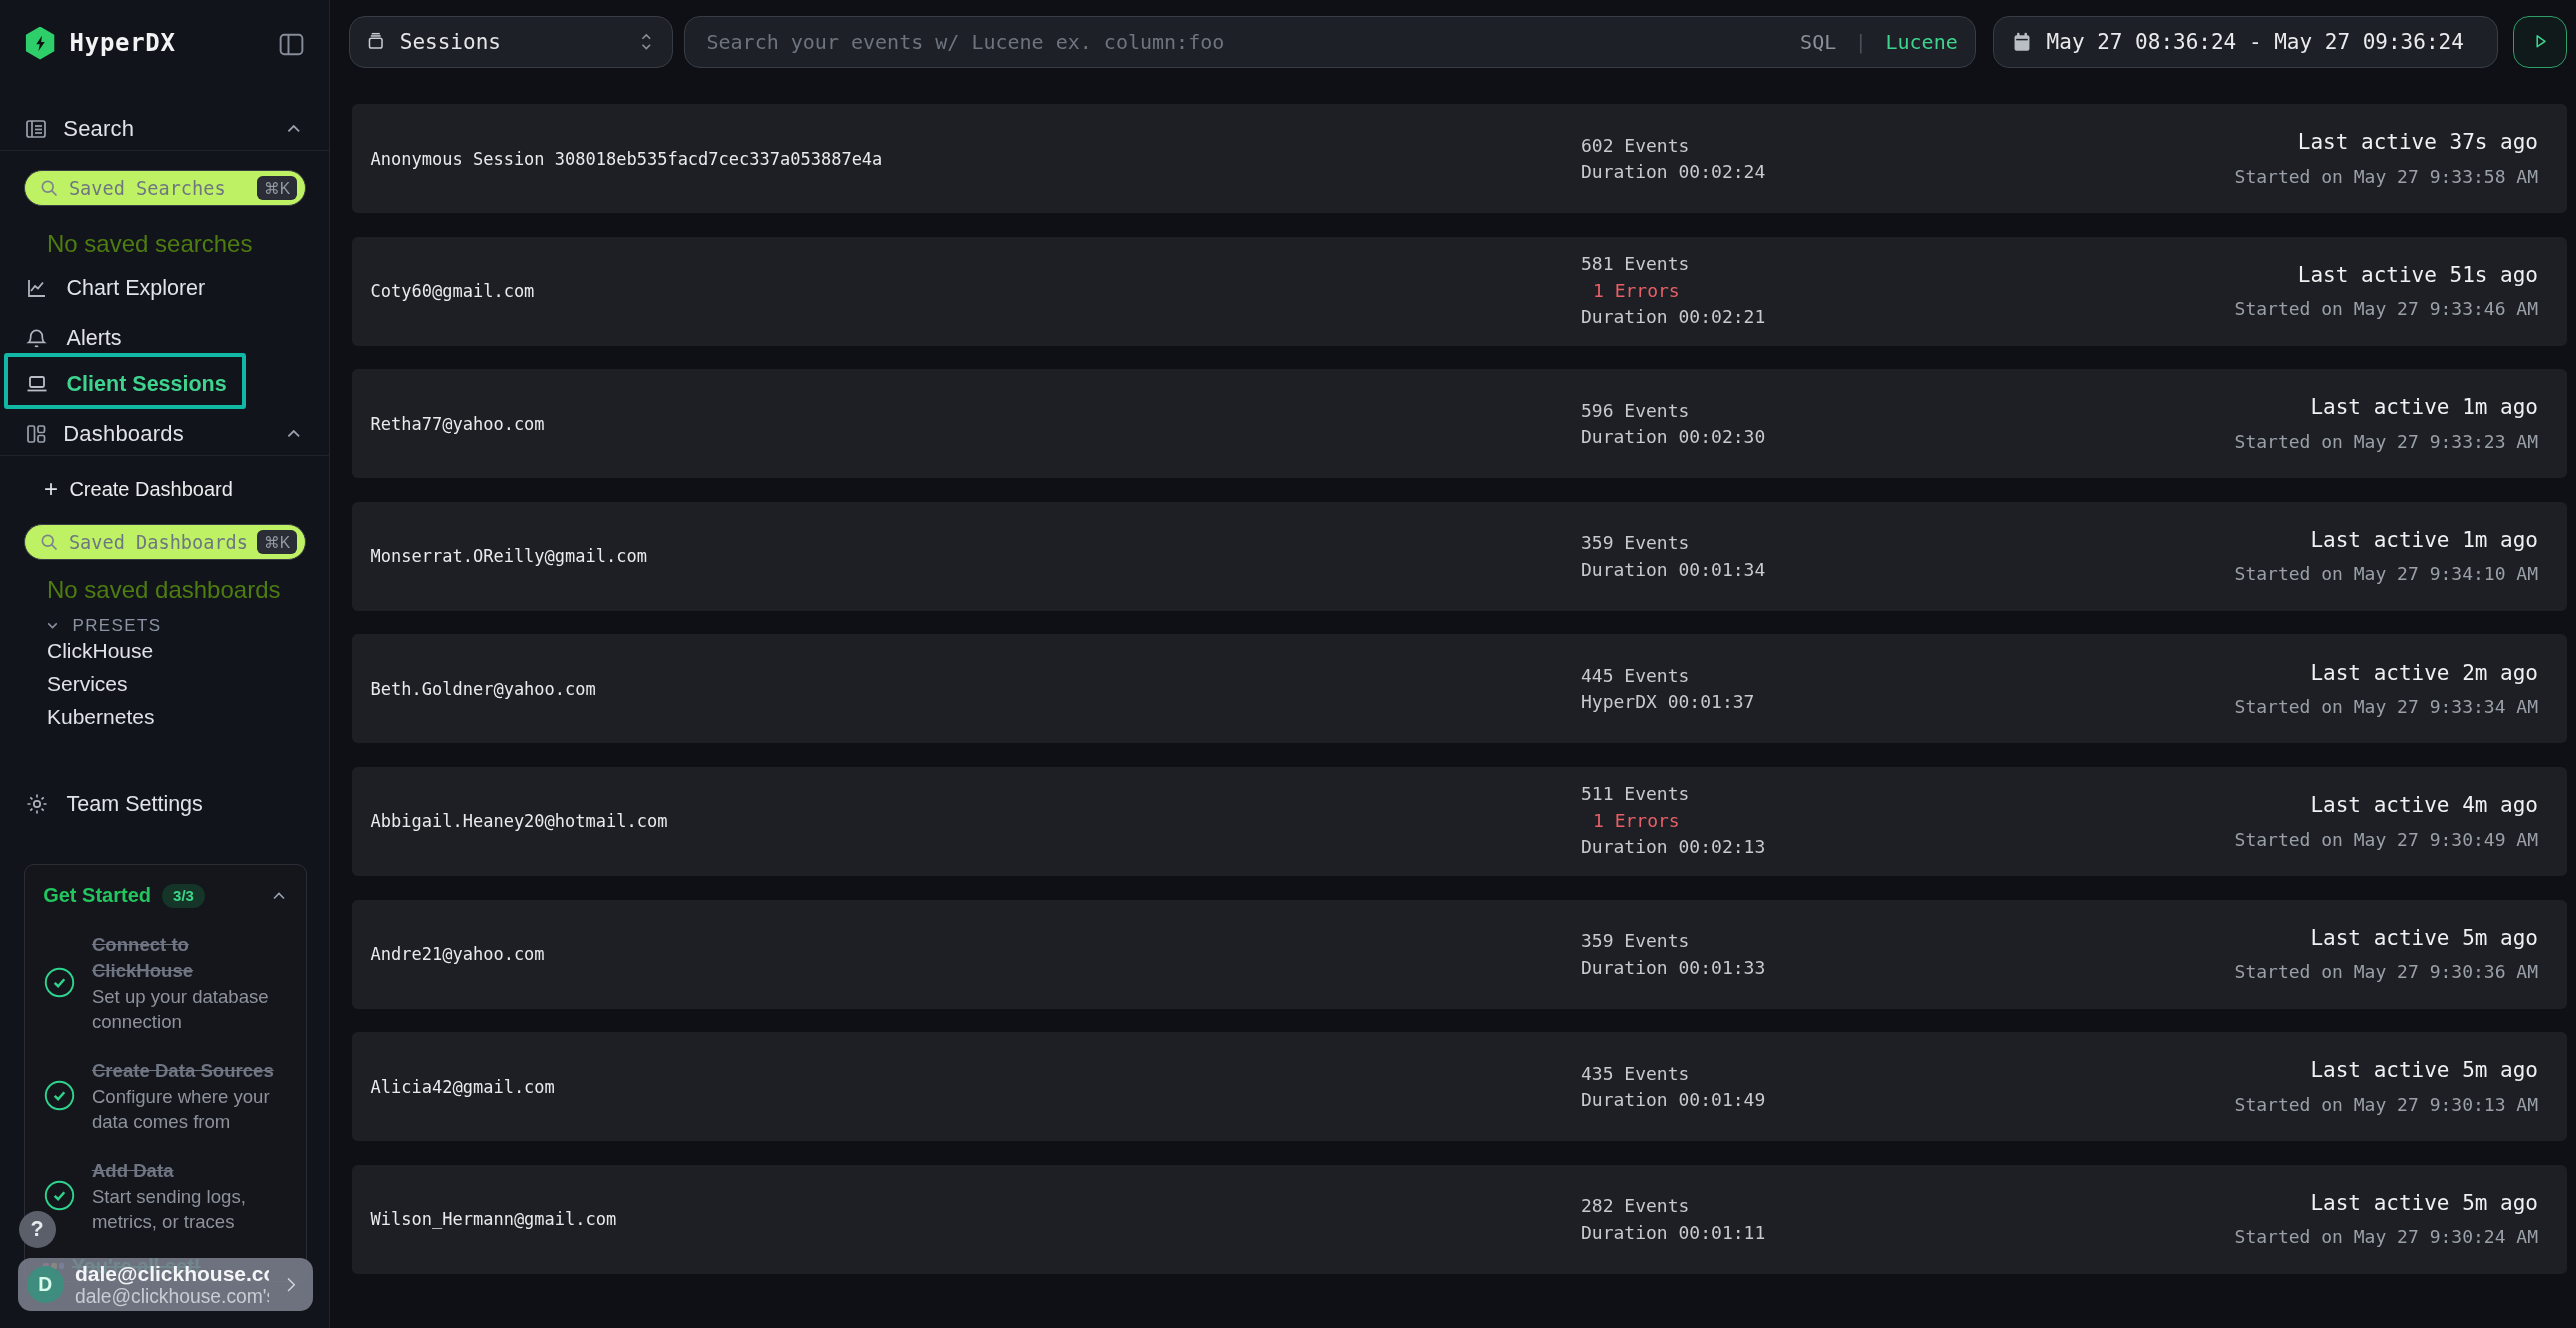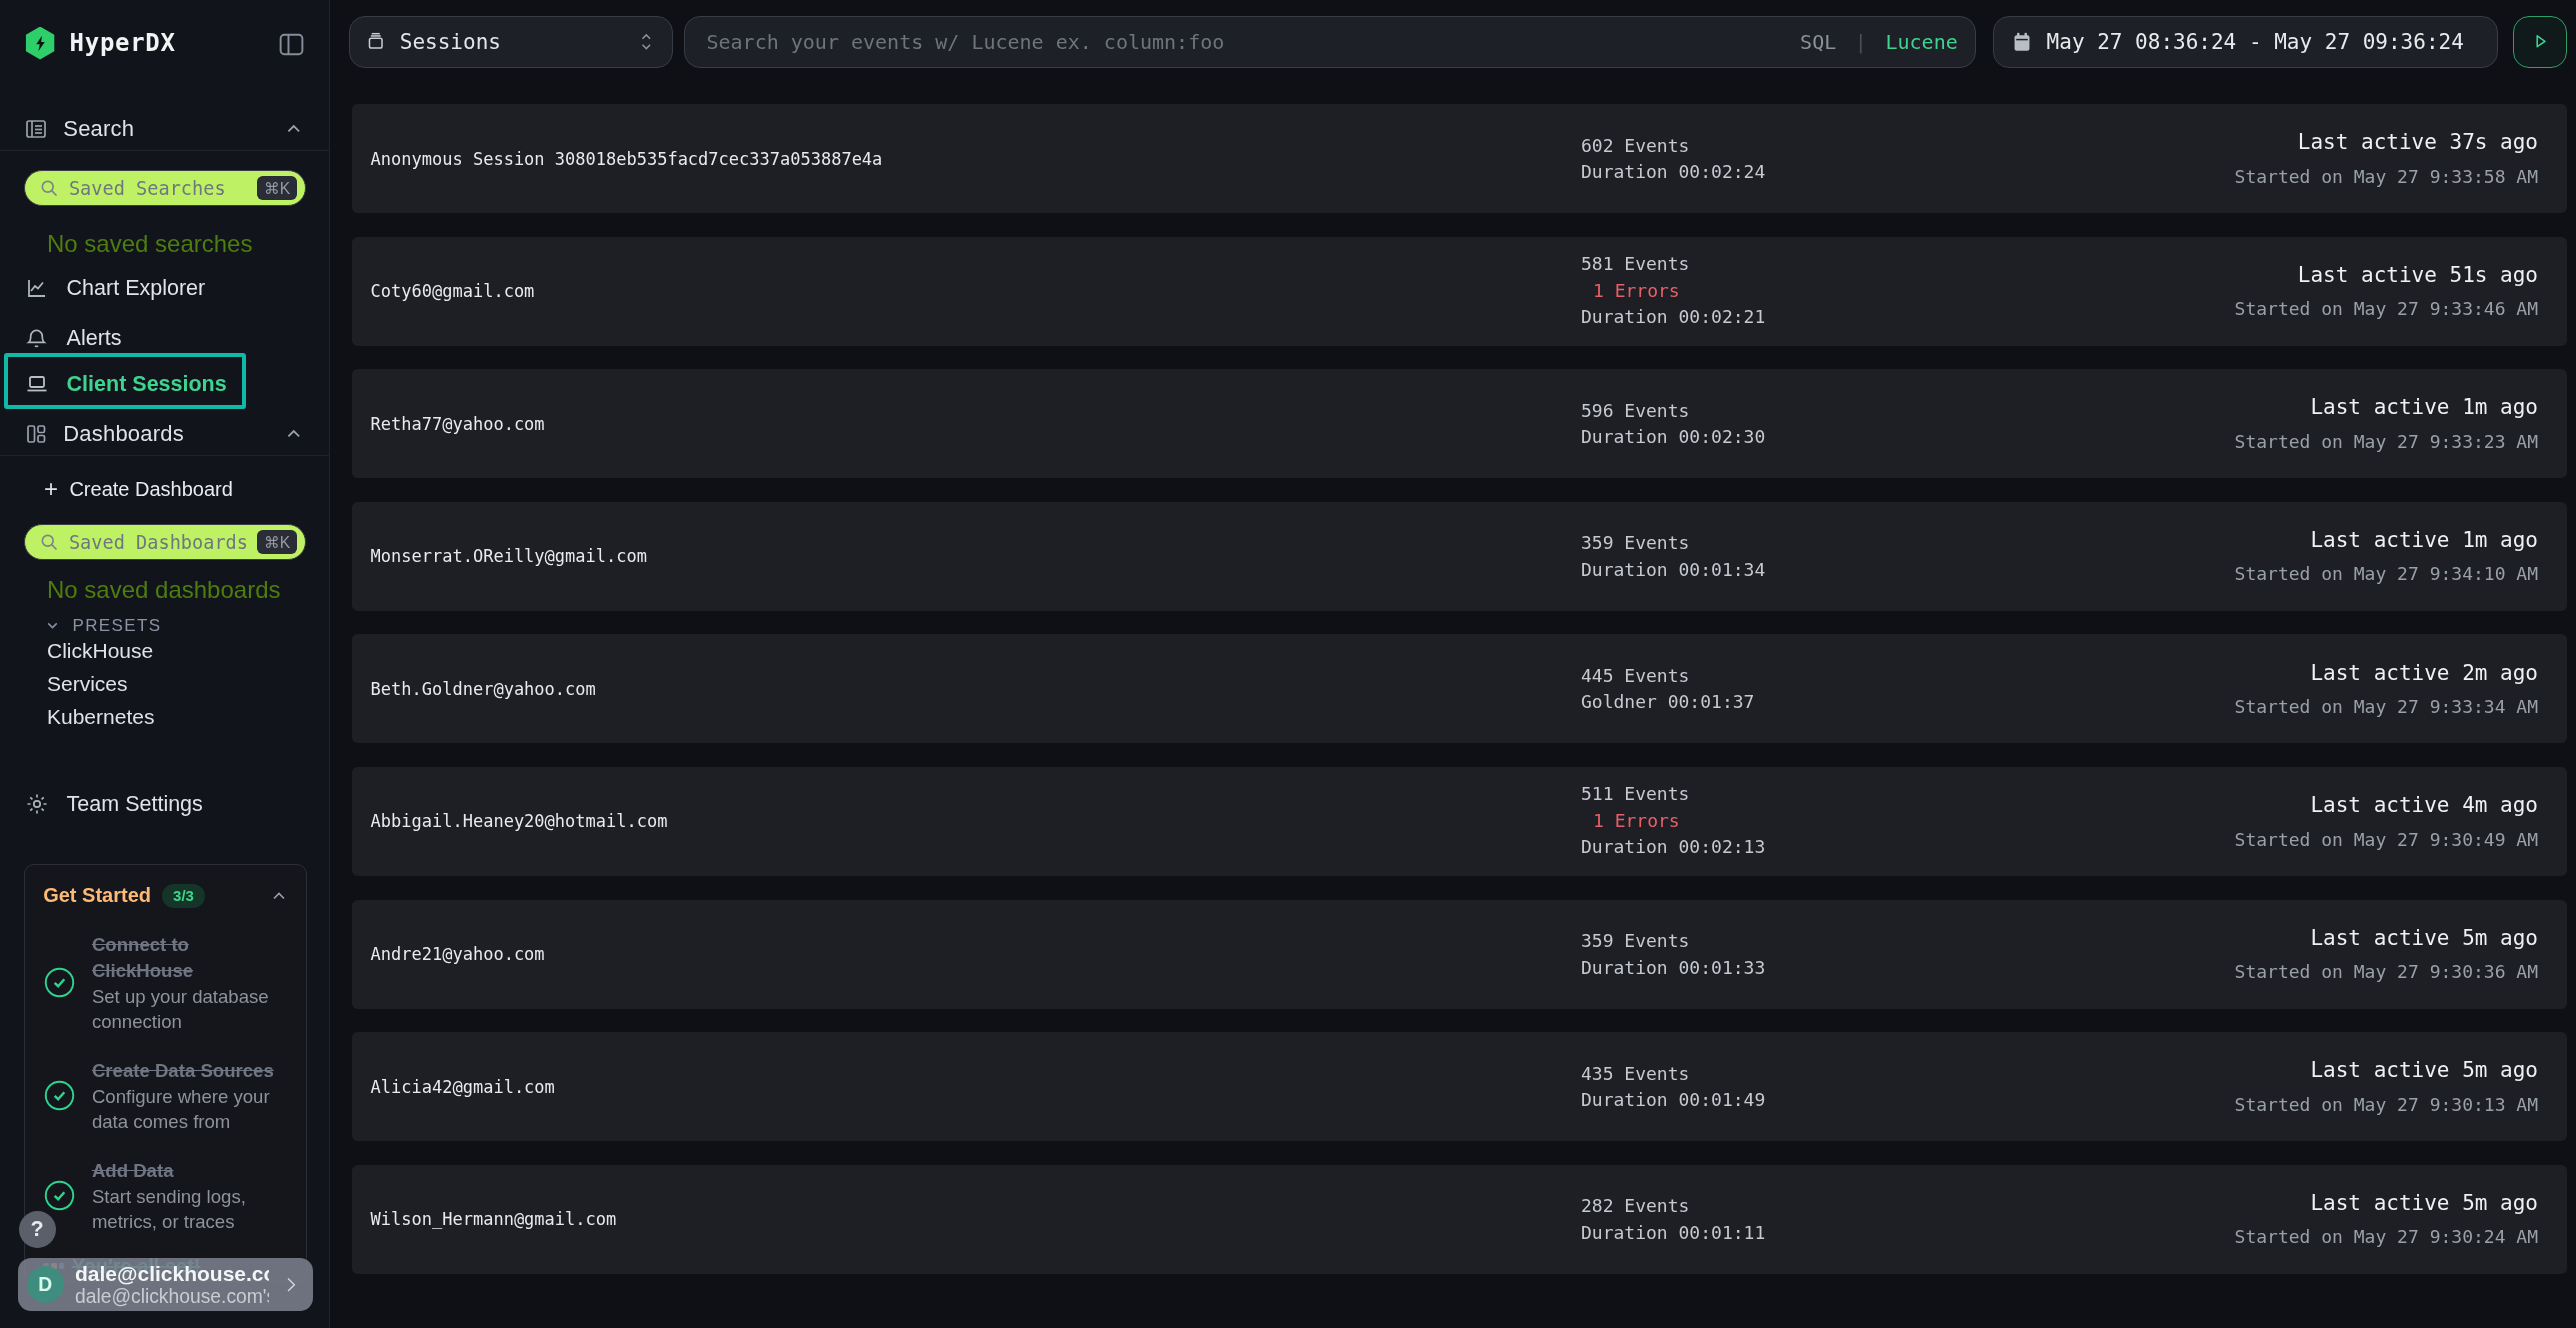--- a/index.html
+++ b/index.html
@@ -33,21 +33,21 @@
   .highlight-box { left:3.6px; top:353px; width:242px; height:56px; border:4.3px solid #12b8a6; border-radius:2.9px; pointer-events:none; }
 
   .indent-item { left:44px; height:36px; display:flex; align-items:center; gap:11.4px; color:#e9ebee; font-size:20px; }
   .presets-row { left:44px; height:31.5px; display:flex; align-items:center; gap:11.4px; color:#8b93a3; font-size:17px; letter-spacing:1.4px; }
   .preset-list { left:47px; top:634px; }
   .preset-item { height:33px; display:flex; align-items:center; color:#dfe2e6; font-size:21px; }
 
   
   .gs-card { left:23.6px; top:864px; width:283px; height:418px; border:0.7px solid #2b2e36; border-radius:10px; background:#14161c; padding:18.6px 17px 0 18.6px; overflow:hidden; }
   .gs-head { display:flex; align-items:center; gap:11.4px; }
-  .gs-title { font-size:20px; font-weight:bold; color:#fdba74; }
+  .gs-title { font-size:20px; font-weight:bold; color:#22c55e; }
   .gs-badge { background:#143527; color:#3cd68a; border-radius:715px; padding:3.6px 10.7px; font-size:15px; font-weight:bold; }
   .gs-head .spacer { flex:1; }
   .gs-item { display:flex; align-items:center; gap:15.7px; margin-top:24px; }
   .gs-check { flex:0 0 33px; color:#2ed48e; }
   .gs-text { width:208px; }
   .gs-item-title { font-size:18.6px; font-weight:600; color:#6f7582; text-decoration:line-through; line-height:26px; }
   .gs-item-desc { font-size:18.6px; color:#8d929b; line-height:25px; }
   .gs-hidden { display:flex; align-items:center; gap:7.2px; margin-top:21.5px; height:21.5px; }
   .confetti { display:inline-flex; gap:2.1px; }
   .confetti i { width:5.7px; height:5.7px; border-radius:1.4px; display:inline-block; }
@@ -418,21 +418,21 @@
           <div class="sr-active">Last active 1m ago</div>
           <div class="sr-started">Started on May 27 9:34:10 AM</div>
         </span>
       </div>
 
       <div class="srow">
         <span class="srow-title">Beth.Goldner@yahoo.com</span>
         <span class="srow-mid">
           <div>445 Events</div>
 
-          <div>Goldner 00:01:37</div>
+          <div>HyperDX 00:01:37</div>
         </span>
         <span class="srow-right">
           <div class="sr-active">Last active 2m ago</div>
           <div class="sr-started">Started on May 27 9:33:34 AM</div>
         </span>
       </div>
 
       <div class="srow">
         <span class="srow-title">Abbigail.Heaney20@hotmail.com</span>
         <span class="srow-mid">

